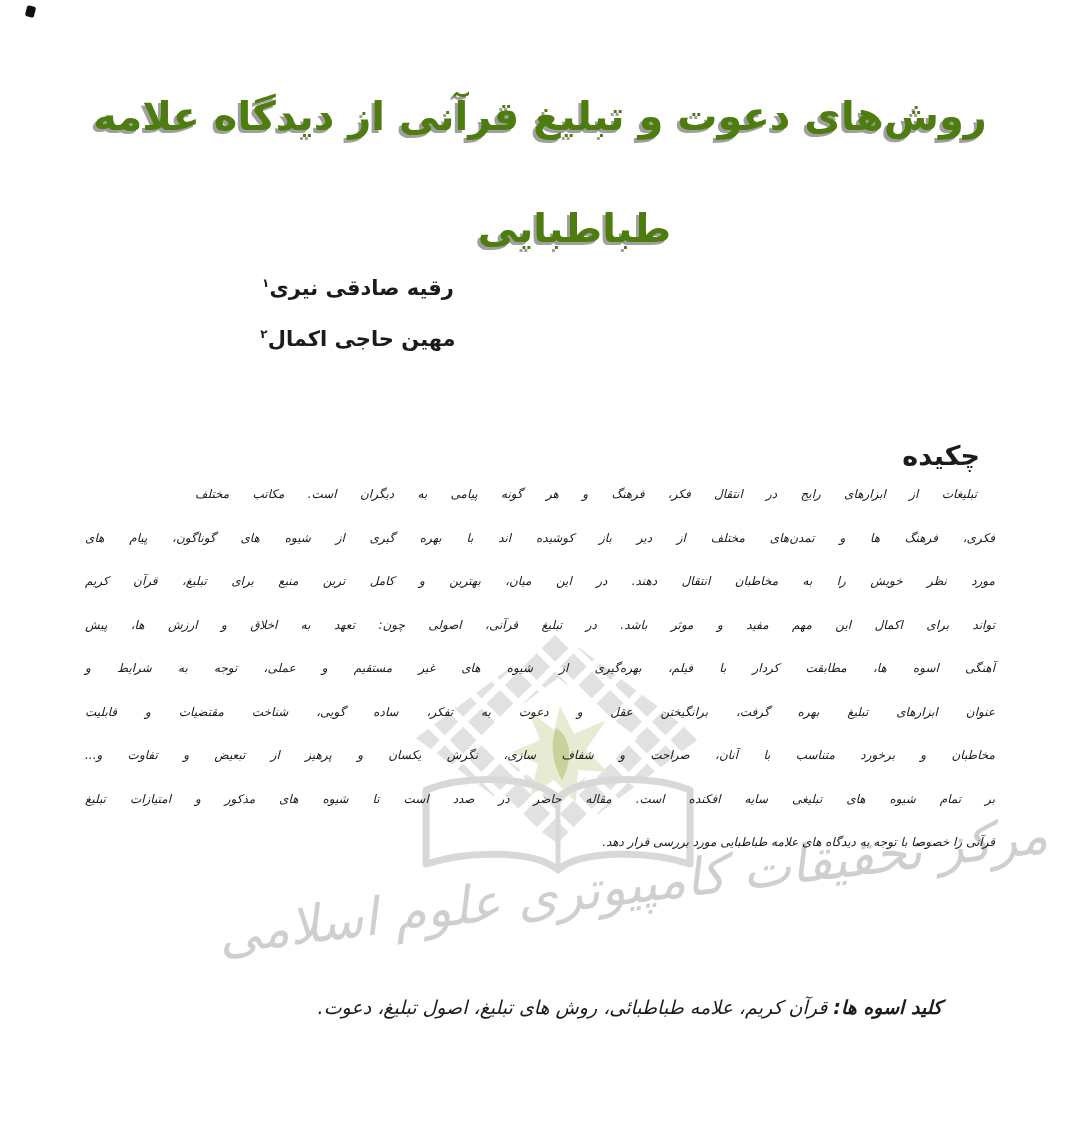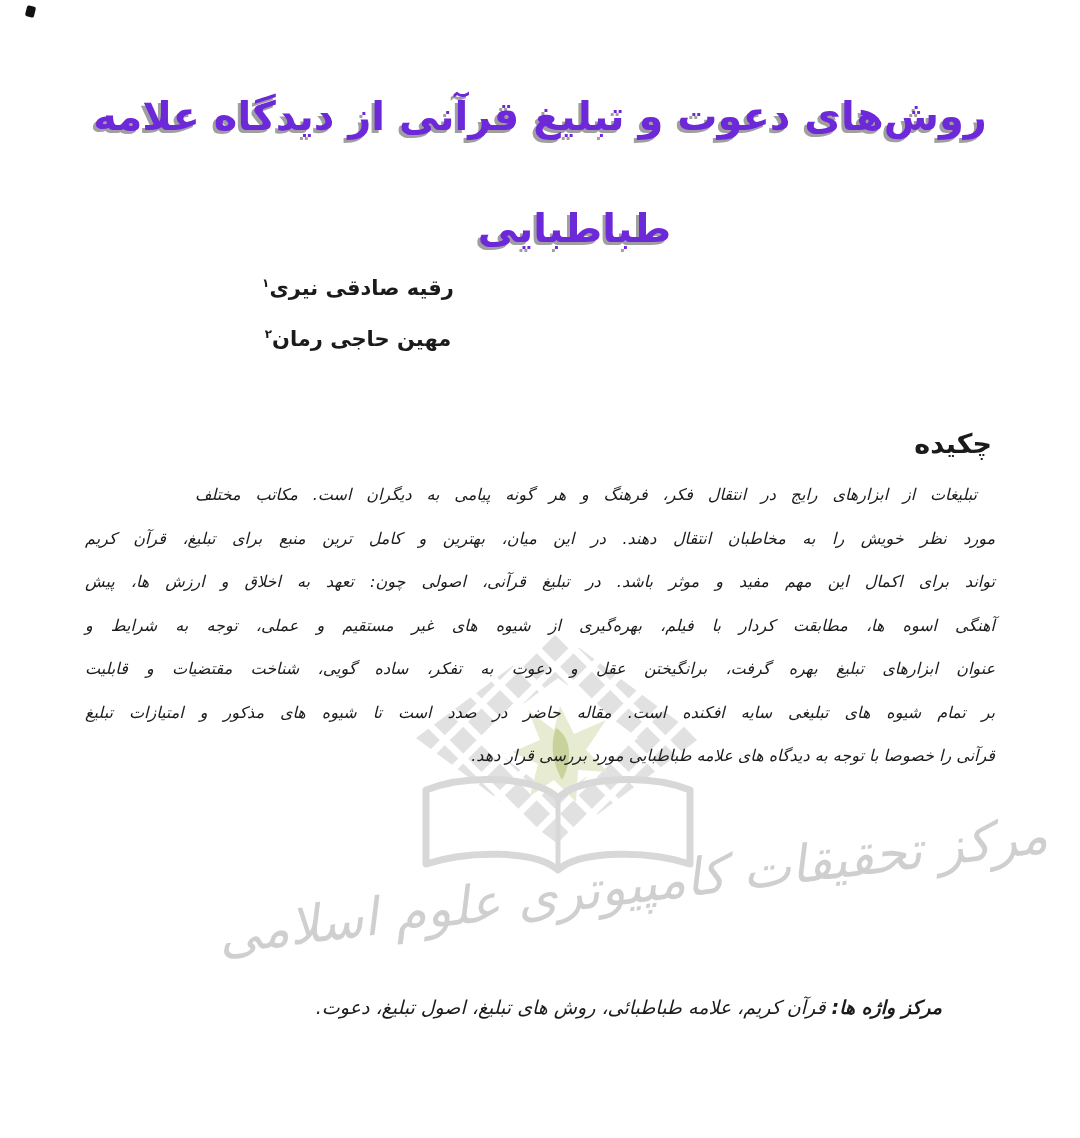--- a/index.html
+++ b/index.html
@@ -15,44 +15,44 @@
   }
   
   .speck{position:absolute;left:26px;top:6px;width:9px;height:11px;background:#111;border-radius:2px;transform:rotate(14deg);}
   
   .title{
     position:absolute;left:0;right:0;
     text-align:center;
     font-weight:bold;
     font-size:40px;
     letter-spacing:1px;
-    color:#6d28d9;
+    color:#4d7c0f;
     text-shadow:-3px 3px 0 #9f9f9f;
     z-index:2;
   }
   .title.l1{top:66px;}
   .title.l2{top:178px;padding-left:69px;}
   
   .authors{
     position:absolute;left:198px;top:260px;width:320px;
     direction:rtl;text-align:center;
     font-weight:bold;font-size:21px;line-height:46px;
     z-index:2;
   }
   .authors sup{font-size:12px;font-weight:bold;}
   
   .abstract-heading{
     position:absolute;right:84px;top:424px;
-    margin:4px;
+    margin:16px;
     font-size:27px;font-weight:bold;
     z-index:2;
   }
   .abstract{
     position:absolute;right:85px;left:85px;top:473px;
-    font-size:16px;
+    font-size:12px;
     font-style:italic;
     z-index:2;
   }
   .aline{
     height:43.5px;line-height:43.5px;
     direction:rtl;
     text-align:justify;
     text-align-last:justify;
     white-space:nowrap;
     overflow:visible;
@@ -100,31 +100,33 @@
     <line x1="150" y1="166" x2="150" y2="238" stroke="#d8d8d8" stroke-width="5"></line>
   </svg>
 
   <div class="wm-text">مرکز تحقیقات کامپیوتری علوم اسلامی</div>
 
   <h1 class="title l1">روش‌های دعوت و تبلیغ قرآنی از دیدگاه علامه</h1>
   <h1 class="title l2">طباطبایی</h1>
 
   <div class="authors">
     <div class="author"><span>رقیه صادقی نیری</span><sup>۱</sup></div>
-    <div class="author"><span>مهین حاجی رمان</span><sup>۲</sup></div>
+    <div class="author"><span>مهین حاجی اکمال</span><sup>۲</sup></div>
   </div>
 
   <h2 class="abstract-heading">چکیده</h2>
   <div class="abstract">
     <div class="aline first">تبلیغات از ابزارهای رایج در انتقال فکر، فرهنگ و هر گونه پیامی به دیگران است. مکاتب مختلف</div>
+    <div class="aline">فکری، فرهنگ ها و تمدن‌های مختلف از دیر باز کوشیده اند با بهره گیری از شیوه های گوناگون، پیام های</div>
     <div class="aline">مورد نظر خویش را به مخاطبان انتقال دهند. در این میان، بهترین و کامل ترین منبع برای تبلیغ، قرآن کریم</div>
     <div class="aline">تواند برای اکمال این مهم مفید و موثر باشد. در تبلیغ قرآنی، اصولی چون: تعهد به اخلاق و ارزش ها، پیش</div>
     <div class="aline">آهنگی اسوه ها، مطابقت کردار با فیلم، بهره‌گیری از شیوه های غیر مستقیم و عملی، توجه به شرایط و</div>
     <div class="aline">عنوان ابزارهای تبلیغ بهره گرفت، برانگیختن عقل و دعوت به تفکر، ساده گویی، شناخت مقتضیات و قابلیت</div>
+    <div class="aline">مخاطبان و برخورد متناسب با آنان، صراحت و شفاف سازی، نگرش یکسان و پرهیز از تبعیض و تفاوت و...</div>
     <div class="aline">بر تمام شیوه های تبلیغی سایه افکنده است. مقاله حاضر در صدد است تا شیوه های مذکور و امتیازات تبلیغ</div>
     <div class="aline last">قرآنی را خصوصا با توجه به دیدگاه های علامه طباطبایی مورد بررسی قرار دهد.</div>
   </div>
 
   <div class="keywords">
-    <span class="kw-label">مرکز واژه ها:</span><span class="kw-text"> قرآن کریم، علامه طباطبائی، روش های تبلیغ، اصول تبلیغ، دعوت.</span>
+    <span class="kw-label">کلید اسوه ها:</span><span class="kw-text"> قرآن کریم، علامه طباطبائی، روش های تبلیغ، اصول تبلیغ، دعوت.</span>
   </div>
 
 </div>
 
 </body></html>

